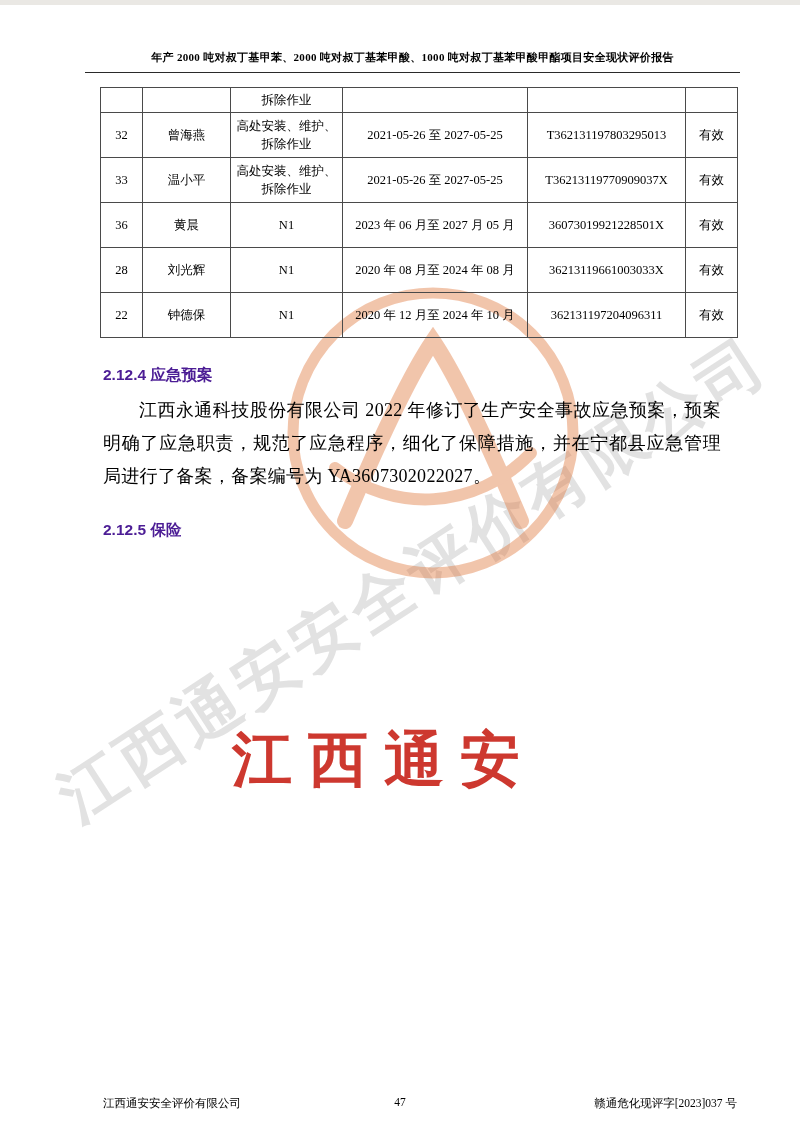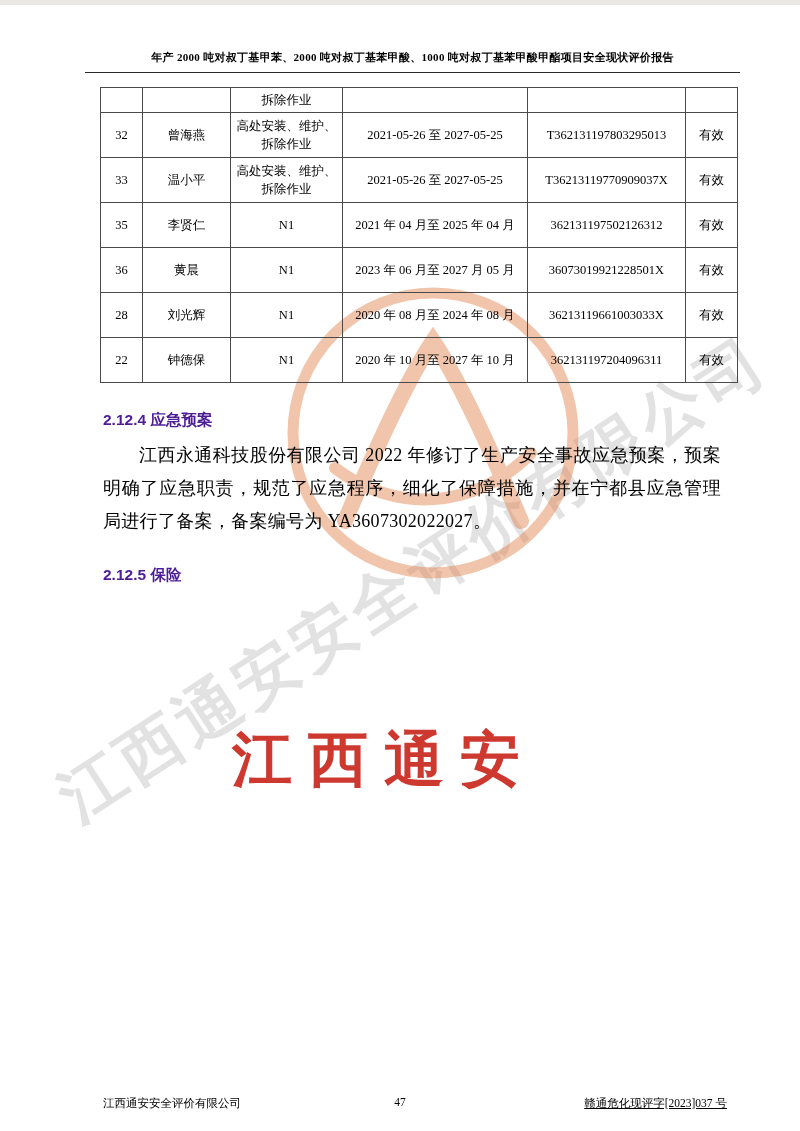--- a/index.html
+++ b/index.html
@@ -54,21 +54,21 @@
   .paragraph {
     margin:0 16px 4px 0; font-size:18px; line-height:33px;
     text-indent:2em; text-align:justify; letter-spacing:0.3px;
   }
 
   .doc-footer {
     position:absolute; left:103px; right:63px; top:1046px; height:20px;
     font-size:11.5px;
   }
   .doc-footer .footer-left { position:absolute; left:0; top:0; }
-  .doc-footer .footer-right { position:absolute; right:10px; top:0;text-decoration:underline; }
+  .doc-footer .footer-right { position:absolute; right:0; top:0; }
   .footer-page-number {
     position:absolute; left:0; right:0; top:1046px; text-align:center;
     font-size:11.5px; z-index:1;
   }
 </style>
 </head>
 <body>
 
 <div class="page">
   <div class="scan-edge-top"></div>
@@ -117,48 +117,40 @@
           </tr>
           <tr>
             <td>33</td>
             <td>温小平</td>
             <td>高处安装、维护、拆除作业</td>
             <td>2021-05-26 至 2027-05-25</td>
             <td>T36213119770909037X</td>
             <td>有效</td>
           </tr>
           <tr>
-            <td>35</td>
-            <td>李贤仁</td>
-            <td>N1</td>
-            <td>2021 年 04 月至 2025 年 04 月</td>
-            <td>362131197502126312</td>
-            <td>有效</td>
-          </tr>
-          <tr>
             <td>36</td>
             <td>黄晨</td>
             <td>N1</td>
             <td>2023 年 06 月至 2027 月 05 月</td>
             <td>36073019921228501X</td>
             <td>有效</td>
           </tr>
           <tr>
             <td>28</td>
             <td>刘光辉</td>
             <td>N1</td>
             <td>2020 年 08 月至 2024 年 08 月</td>
             <td>36213119661003033X</td>
             <td>有效</td>
           </tr>
           <tr>
             <td>22</td>
             <td>钟德保</td>
             <td>N1</td>
-            <td>2020 年 10 月至 2027 年 10 月</td>
+            <td>2020 年 12 月至 2024 年 10 月</td>
             <td>362131197204096311</td>
             <td>有效</td>
           </tr>
         </tbody>
     </table>
 
     <div class="body-text">
 
       <div class="section-heading">2.12.4 应急预案</div>
       <p class="paragraph">江西永通科技股份有限公司 2022 年修订了生产安全事故应急预案，预案明确了应急职责，规范了应急程序，细化了保障措施，并在宁都县应急管理局进行了备案，备案编号为 YA3607302022027。</p>

